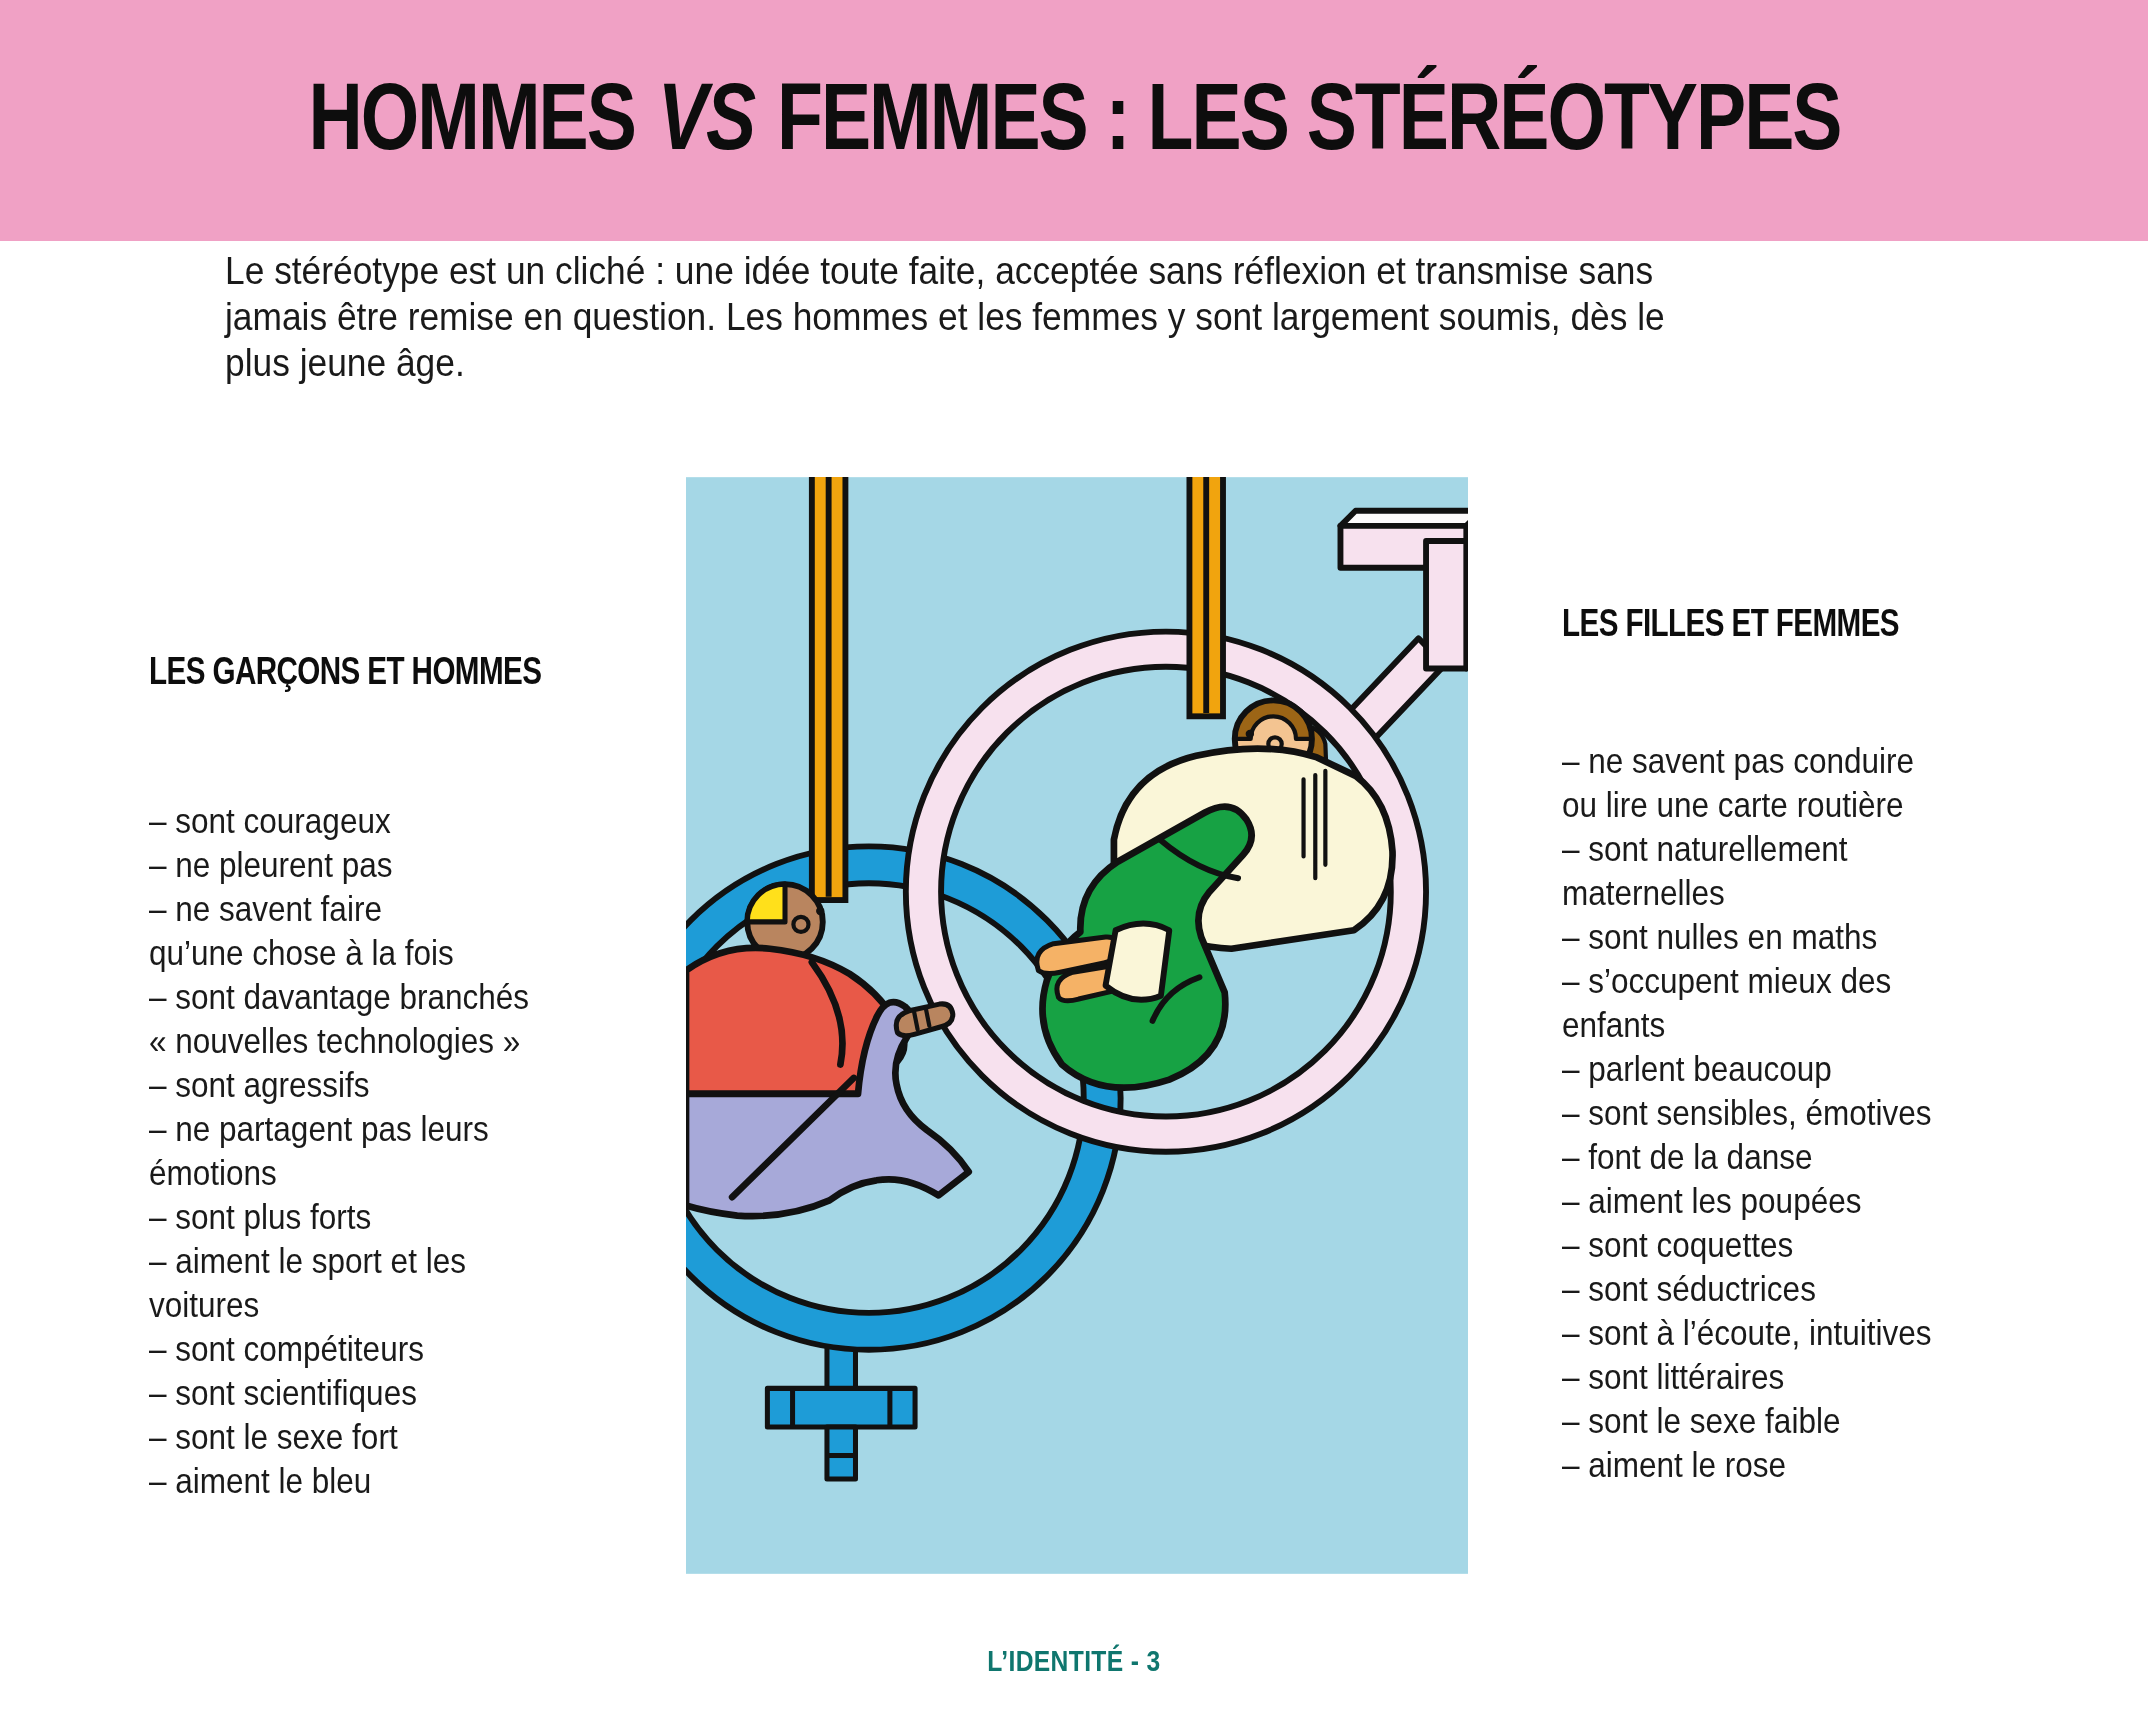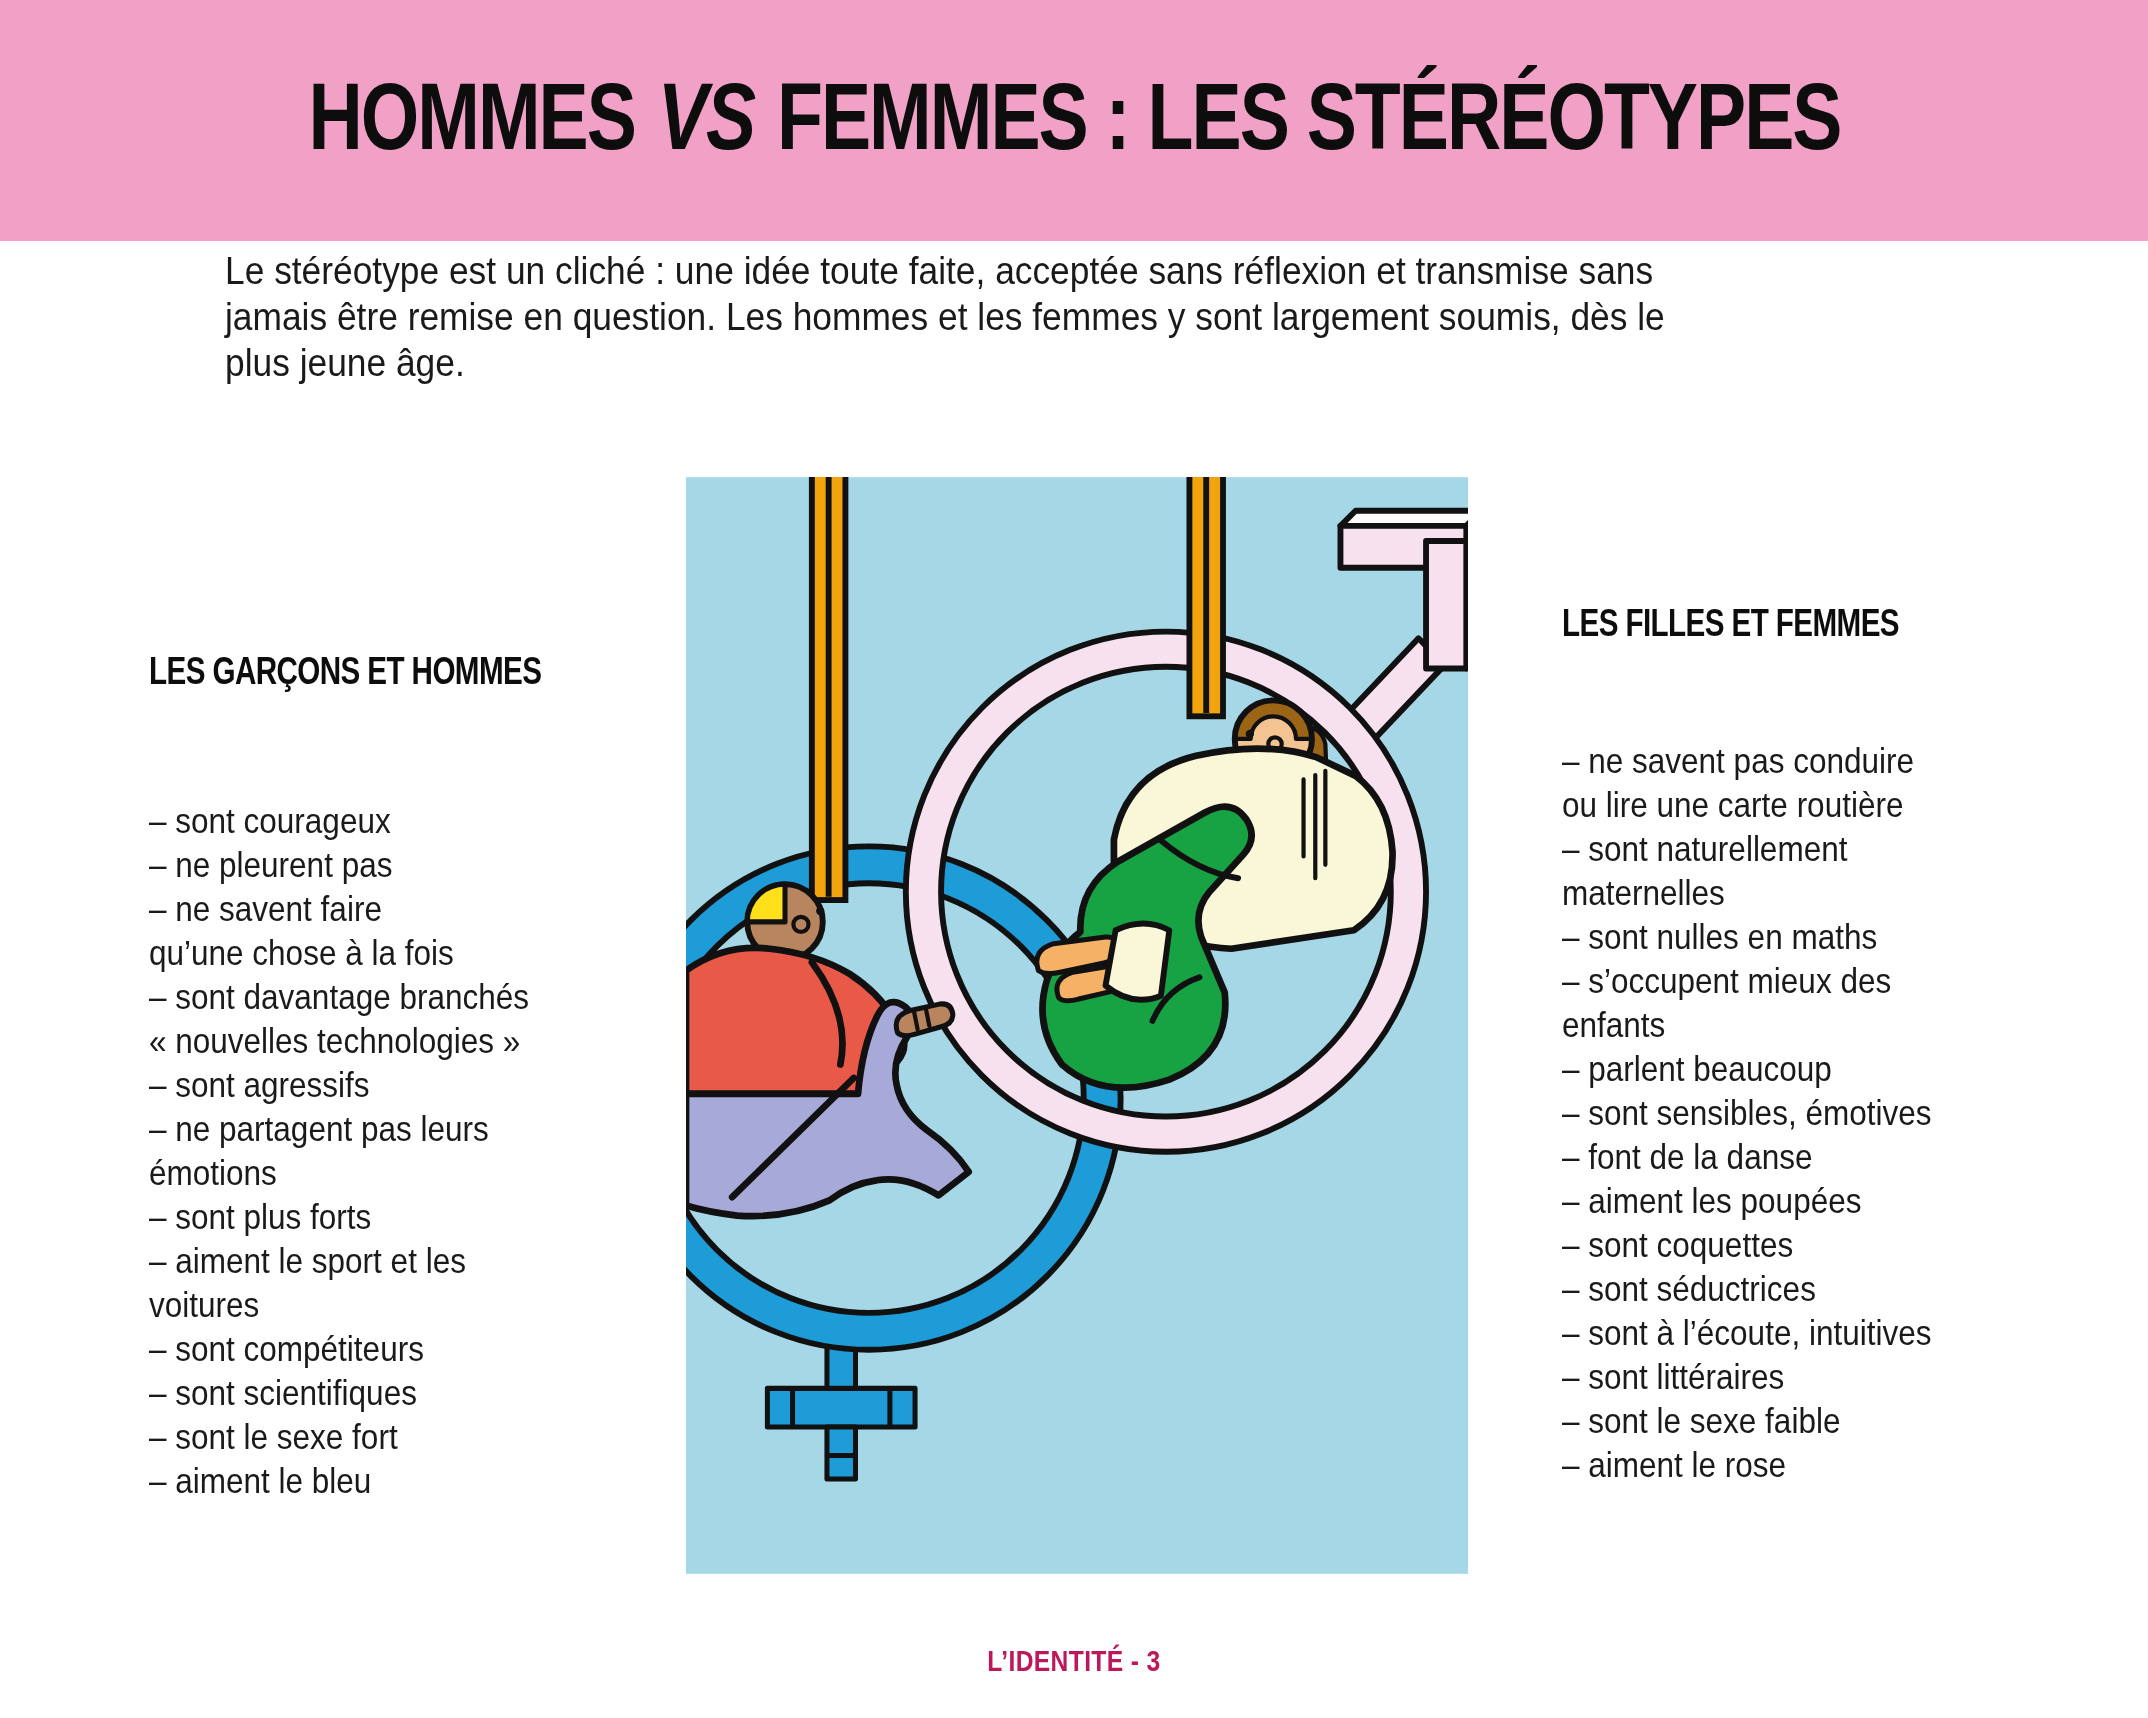--- a/index.html
+++ b/index.html
@@ -35,21 +35,21 @@
     list-style:none;margin:0;padding:0;
     font-size:35px;line-height:44px;
     transform:scaleX(0.9);transform-origin:left top;
   }
   .col-left .stereotype-list{margin-top:106px;}
   .col-right .stereotype-list{margin-top:94px;line-height:44px;}
   .stereotype-list li{white-space:pre-line;}
   .illustration{position:absolute;left:686px;top:477px;width:782px;height:1097px;display:block;}
   .footer{
     position:absolute;left:0;top:1645px;width:2148px;text-align:center;
-    font-size:29px;font-weight:bold;color:#be185d;
+    font-size:29px;font-weight:bold;color:#0f766e;
   }
   .footer-inner{display:inline-block;transform:scaleX(0.85);letter-spacing:0.4px;}
   .ol{fill:none;stroke:var(--outline_black,#111);stroke-width:7;}
 </style>
 </head>
 <body>
 
 <div class="page">
 
   <header class="banner">

